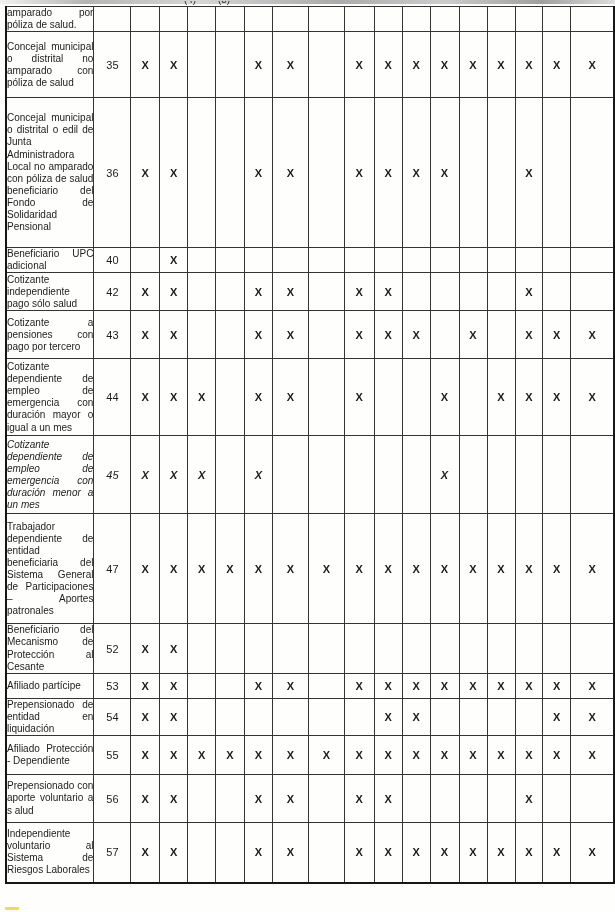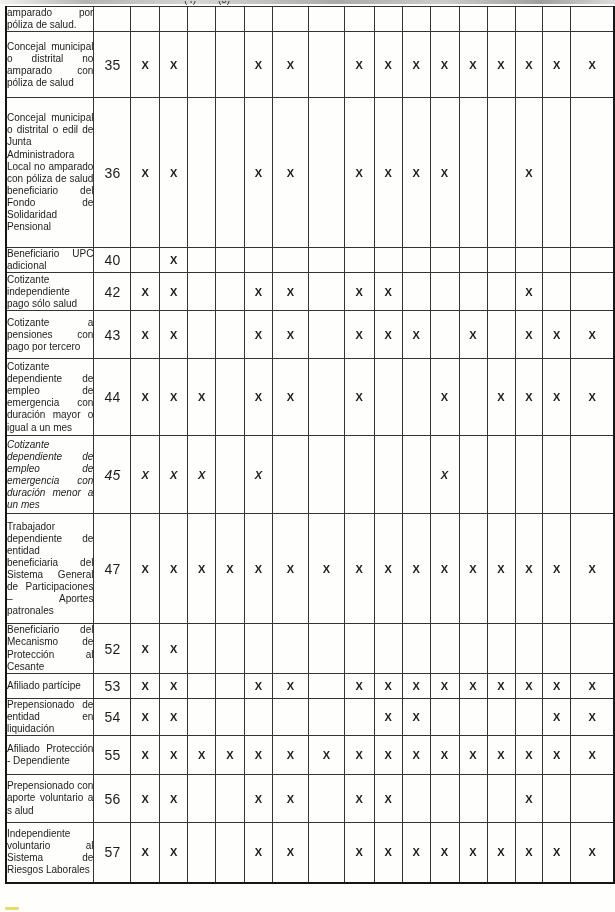--- a/index.html
+++ b/index.html
@@ -33,21 +33,21 @@
     border: 1px solid #343434;
     padding: 0; overflow: hidden;
     vertical-align: middle;
   }
   td.desc {
     vertical-align: top;
     text-align: justify;
     padding: 2px 3px 1px 4px;
     font-size: 10px; line-height: 12.1px;
   }
-  td.code { text-align: center; font-size: 14px; }
+  td.code { text-align: center; font-size: 11px; }
   td.mark { text-align: center; font-size: 11px; font-weight: 600; letter-spacing: .3px; }
   .artifact-yellow {
     position: absolute; left: 5px; top: 907px;
     width: 14px; height: 3px; background: #e6d23e; opacity: .8;
     border-radius: 1px;
   }
 </style>
 </head>
 <body>
 

